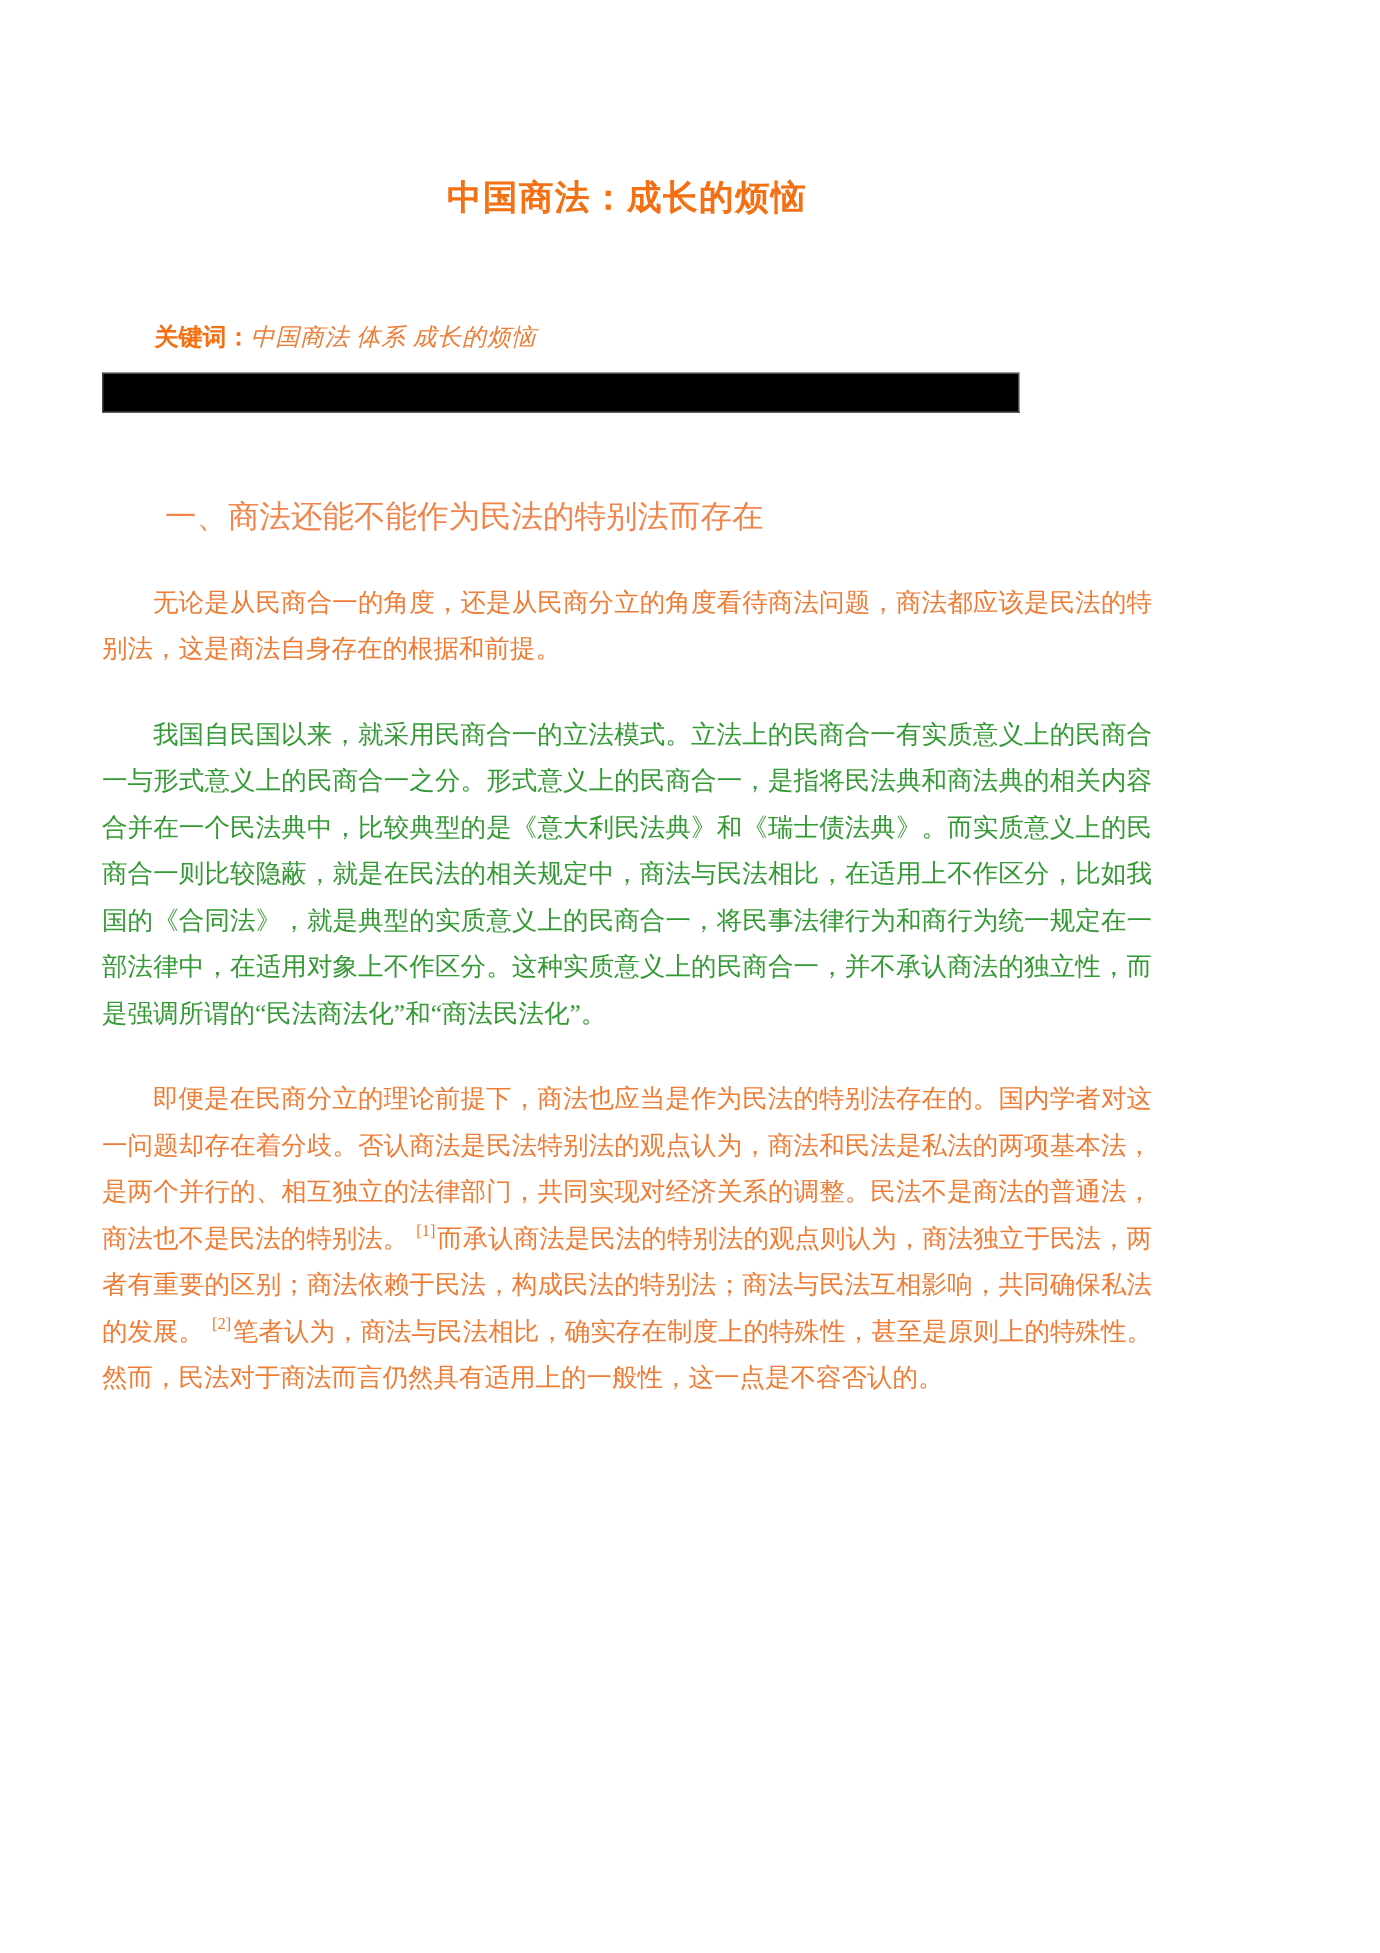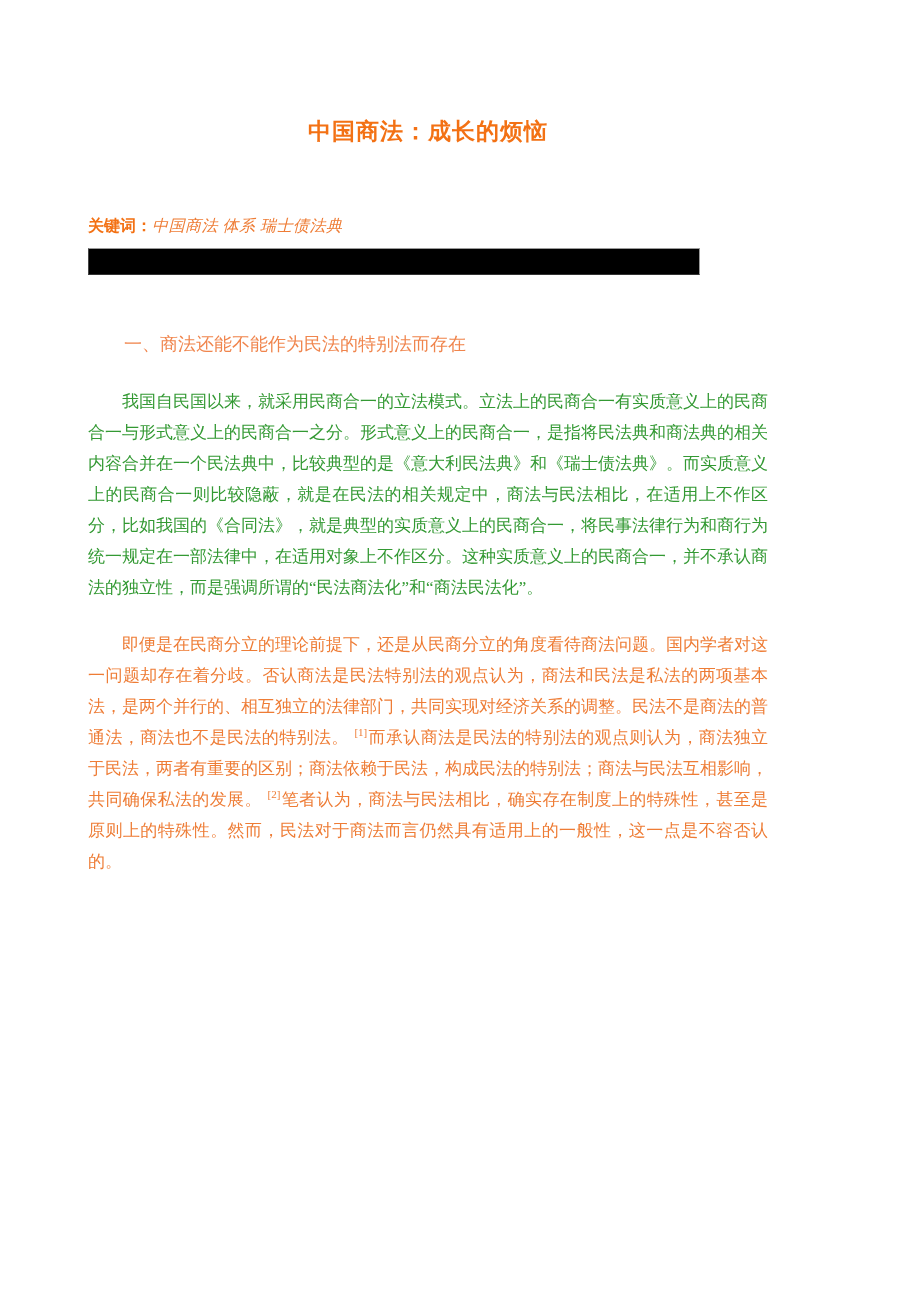--- a/index.html
+++ b/index.html
@@ -14,21 +14,21 @@
   html, body { background: #ffffff; }
   body {
     width: 920px;
     font-family: "Liberation Serif", "DejaVu Serif", serif;
   }
   .page {
     position: relative;
     width: 920px;
     height: 1302px;
     background: #ffffff;
-    padding: 116px 152px 0 88px;
+    padding: 116px 152px 0 68px;
     overflow: hidden;
   }
   .title {
     font-family: "Liberation Sans", "DejaVu Sans", sans-serif;
     font-size: 23px;
     font-weight: bold;
     line-height: 30px;
     text-align: center;
     color: var(--title-orange);
     letter-spacing: 1px;
@@ -38,38 +38,39 @@
     line-height: 28px;
     color: var(--orange);
     text-align: justify;
   }
   .keywords-line { margin-top: 66px; }
   .meta .label {
     font-family: "Liberation Sans", "DejaVu Sans", sans-serif;
     font-weight: bold;
     font-style: normal;
     color: var(--title-orange);
+    margin-left: 35px;
   }
   .meta .meta-text {
     font-style: italic;
     letter-spacing: 0.5px;
   }
   .black-bar {
     width: 612px;
     height: 27px;
     margin-top: 8px;
     background: var(--bar);
     border-top: 1px solid #9a9a9a;
     border-right: 1px solid #9a9a9a;
     border-left: 1px solid #444444;
     border-bottom: 1px solid #333333;
   }
   .heading {
     margin-top: 54px;
-    font-size: 18px;
+    font-size: 21px;
     font-weight: normal;
     line-height: 31px;
     color: var(--heading-orange);
     text-indent: 2em;
   }
   .subheading {
     margin-top: 29px;
     font-size: 17px;
     font-weight: normal;
     line-height: 31px;
@@ -92,26 +93,27 @@
     padding: 0 1px;
   }
 </style>
 </head>
 <body>
 
 <div class="page">
 
   <h1 class="title">中国商法：成长的烦恼</h1>
 
-  <p class="meta keywords-line"><span class="label">关键词：</span><span class="meta-text">中国商法 体系 瑞士债法典</span></p>
+  <p class="meta keywords-line"><span class="label">关键词：</span><span class="meta-text">中国商法 体系 成长的烦恼</span></p>
 
 
   <div class="black-bar"></div>
 
   <h2 class="heading">一、商法还能不能作为民法的特别法而存在</h2>
 
 
+  <p class="para orange">无论是从民商合一的角度，还是从民商分立的角度看待商法问题，商法都应该是民法的特别法，这是商法自身存在的根据和前提。</p>
 
   <p class="para green">我国自民国以来，就采用民商合一的立法模式。立法上的民商合一有实质意义上的民商合一与形式意义上的民商合一之分。形式意义上的民商合一，是指将民法典和商法典的相关内容合并在一个民法典中，比较典型的是《意大利民法典》和《瑞士债法典》。而实质意义上的民商合一则比较隐蔽，就是在民法的相关规定中，商法与民法相比，在适用上不作区分，比如我国的《合同法》，就是典型的实质意义上的民商合一，将民事法律行为和商行为统一规定在一部法律中，在适用对象上不作区分。这种实质意义上的民商合一，并不承认商法的独立性，而是强调所谓的“民法商法化”和“商法民法化”。</p>
 
-  <p class="para orange"><span>即便是在民商分立的理论前提下，还是从民商分立的角度看待商法问题。国内学者对这一问题却存在着分歧。否认商法是民法特别法的观点认为，商法和民法是私法的两项基本法，是两个并行的、相互独立的法律部门，共同实现对经济关系的调整。民法不是商法的普通法，商法也不是民法的特别法。 </span><sup class="fn">[1]</sup><span>而承认商法是民法的特别法的观点则认为，商法独立于民法，两者有重要的区别；商法依赖于民法，构成民法的特别法；商法与民法互相影响，共同确保私法的发展。 </span><sup class="fn">[2]</sup><span>笔者认为，商法与民法相比，确实存在制度上的特殊性，甚至是原则上的特殊性。然而，民法对于商法而言仍然具有适用上的一般性，这一点是不容否认的。</span></p>
+  <p class="para orange"><span>即便是在民商分立的理论前提下，商法也应当是作为民法的特别法存在的。国内学者对这一问题却存在着分歧。否认商法是民法特别法的观点认为，商法和民法是私法的两项基本法，是两个并行的、相互独立的法律部门，共同实现对经济关系的调整。民法不是商法的普通法，商法也不是民法的特别法。 </span><sup class="fn">[1]</sup><span>而承认商法是民法的特别法的观点则认为，商法独立于民法，两者有重要的区别；商法依赖于民法，构成民法的特别法；商法与民法互相影响，共同确保私法的发展。 </span><sup class="fn">[2]</sup><span>笔者认为，商法与民法相比，确实存在制度上的特殊性，甚至是原则上的特殊性。然而，民法对于商法而言仍然具有适用上的一般性，这一点是不容否认的。</span></p>
 
 </div>
 
 </body></html>

